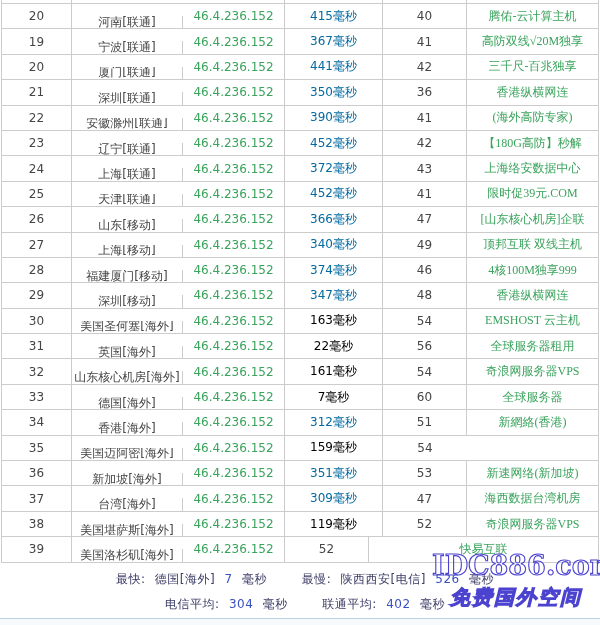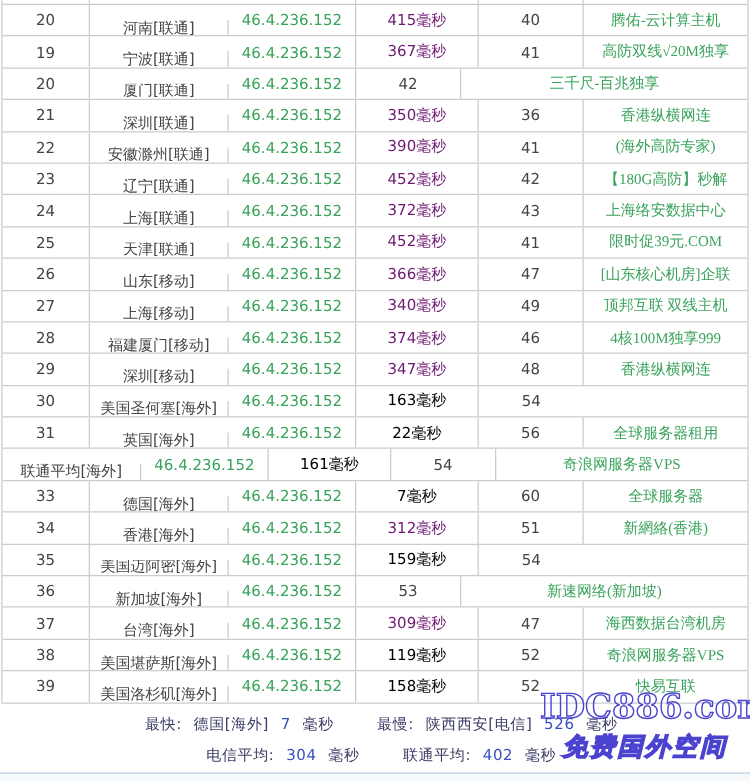--- a/index.html
+++ b/index.html
@@ -24,21 +24,21 @@
   .td:last-child{border-right:none;}
   .c1{width:70px;}
   .c2{width:111px;margin-top:12px;}
   .c3{width:102px;}
   .c4{width:98px;}
   .c5{width:84px;text-align:right;}
   .c6{flex:1;}
   .ip{color:#3aa35c;}
   .ad{color:#3aa35c;font-family:Liberation Serif, serif;}
   .time{color:#000000;}
-  .time.slow{color:#701a75;text-align:right;}
+  .time.slow{color:#0369a1;text-align:right;}
   
   .summary{
     position:absolute;left:0;width:610px;text-align:center;
     font-size:12px;color:#3b3b66;letter-spacing:0.5px;
   }
   .summary .num{color:#3a50c0;}
   .summary .gap{display:inline-block;width:26px;}
   .summary .sp{display:inline-block;width:5px;}
   #summary-line1{top:571px;}
   #summary-line2{top:596px;}
@@ -91,20 +91,21 @@
     <div class="td c2">宁波[联通]</div>
     <div class="td c3 ip">46.4.236.152</div>
     <div class="td c4 time slow">367毫秒</div>
     <div class="td c5">41</div>
     <div class="td c6 ad">高防双线√20M独享</div>
   </div>
       <div class="tr">
     <div class="td c1">20</div>
     <div class="td c2">厦门[联通]</div>
     <div class="td c3 ip">46.4.236.152</div>
+    <div class="td c4 time slow">441毫秒</div>
     <div class="td c5">42</div>
     <div class="td c6 ad">三千尺-百兆独享</div>
   </div>
       <div class="tr">
     <div class="td c1">21</div>
     <div class="td c2">深圳[联通]</div>
     <div class="td c3 ip">46.4.236.152</div>
     <div class="td c4 time slow">350毫秒</div>
     <div class="td c5">36</div>
     <div class="td c6 ad">香港纵横网连</div>
@@ -172,31 +173,33 @@
     <div class="td c4 time slow">347毫秒</div>
     <div class="td c5">48</div>
     <div class="td c6 ad">香港纵横网连</div>
   </div>
       <div class="tr">
     <div class="td c1">30</div>
     <div class="td c2">美国圣何塞[海外]</div>
     <div class="td c3 ip">46.4.236.152</div>
     <div class="td c4 time">163毫秒</div>
     <div class="td c5">54</div>
+    <div class="td c6 ad">EMSHOST 云主机</div>
   </div>
       <div class="tr">
     <div class="td c1">31</div>
     <div class="td c2">英国[海外]</div>
     <div class="td c3 ip">46.4.236.152</div>
     <div class="td c4 time">22毫秒</div>
     <div class="td c5">56</div>
     <div class="td c6 ad">全球服务器租用</div>
   </div>
       <div class="tr">
-    <div class="td c2">联通平均[海外]</div>
+    <div class="td c1">32</div>
+    <div class="td c2">山东核心机房[海外]</div>
     <div class="td c3 ip">46.4.236.152</div>
     <div class="td c4 time">161毫秒</div>
     <div class="td c5">54</div>
     <div class="td c6 ad">奇浪网服务器VPS</div>
   </div>
       <div class="tr">
     <div class="td c1">33</div>
     <div class="td c2">德国[海外]</div>
     <div class="td c3 ip">46.4.236.152</div>
     <div class="td c4 time">7毫秒</div>
@@ -215,20 +218,21 @@
     <div class="td c1">35</div>
     <div class="td c2">美国迈阿密[海外]</div>
     <div class="td c3 ip">46.4.236.152</div>
     <div class="td c4 time">159毫秒</div>
     <div class="td c5">54</div>
   </div>
       <div class="tr">
     <div class="td c1">36</div>
     <div class="td c2">新加坡[海外]</div>
     <div class="td c3 ip">46.4.236.152</div>
+    <div class="td c4 time slow">351毫秒</div>
     <div class="td c5">53</div>
     <div class="td c6 ad">新速网络(新加坡)</div>
   </div>
       <div class="tr">
     <div class="td c1">37</div>
     <div class="td c2">台湾[海外]</div>
     <div class="td c3 ip">46.4.236.152</div>
     <div class="td c4 time slow">309毫秒</div>
     <div class="td c5">47</div>
     <div class="td c6 ad">海西数据台湾机房</div>
@@ -238,21 +242,20 @@
     <div class="td c2">美国堪萨斯[海外]</div>
     <div class="td c3 ip">46.4.236.152</div>
     <div class="td c4 time">119毫秒</div>
     <div class="td c5">52</div>
     <div class="td c6 ad">奇浪网服务器VPS</div>
   </div>
       <div class="tr">
     <div class="td c1">39</div>
     <div class="td c2">美国洛杉矶[海外]</div>
     <div class="td c3 ip">46.4.236.152</div>
-    <div class="td c4 time">158毫秒</div>
     <div class="td c5">52</div>
     <div class="td c6 ad">快易互联</div>
   </div>
     </div>
 </div>
 
 <div class="summary" id="summary-line1">
   <span>最快:</span><span class="sp"></span>
   <span>德国[海外]</span><span class="sp"></span>
   <span class="num">7</span><span class="sp"></span>

